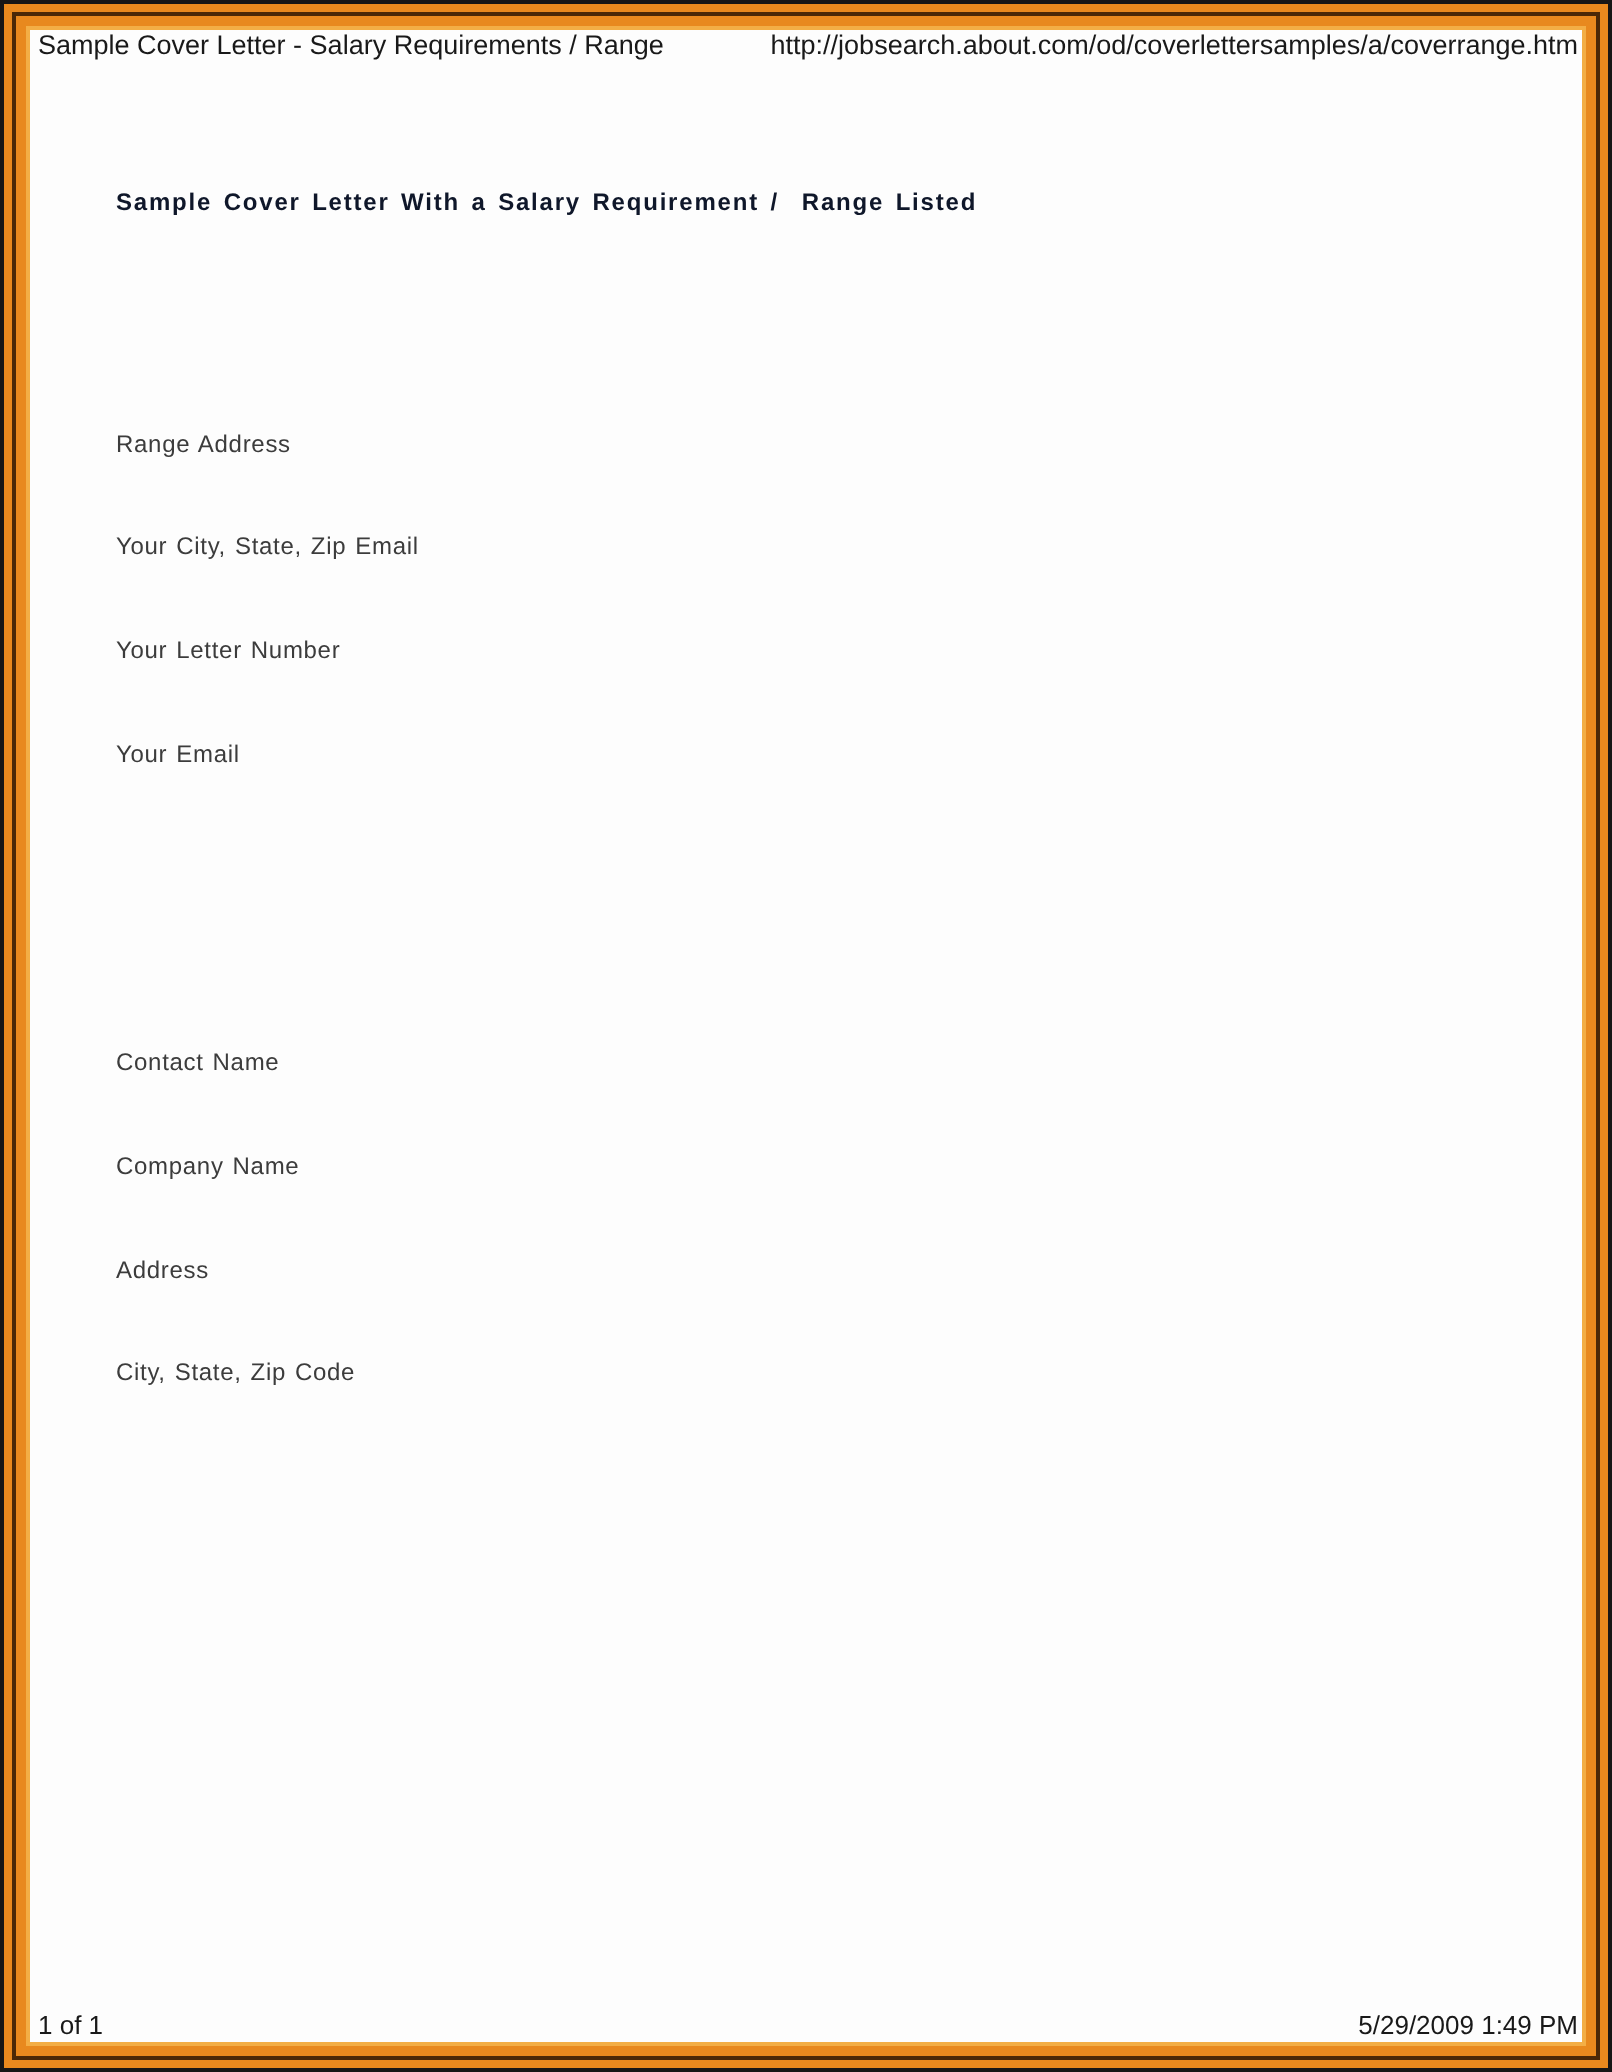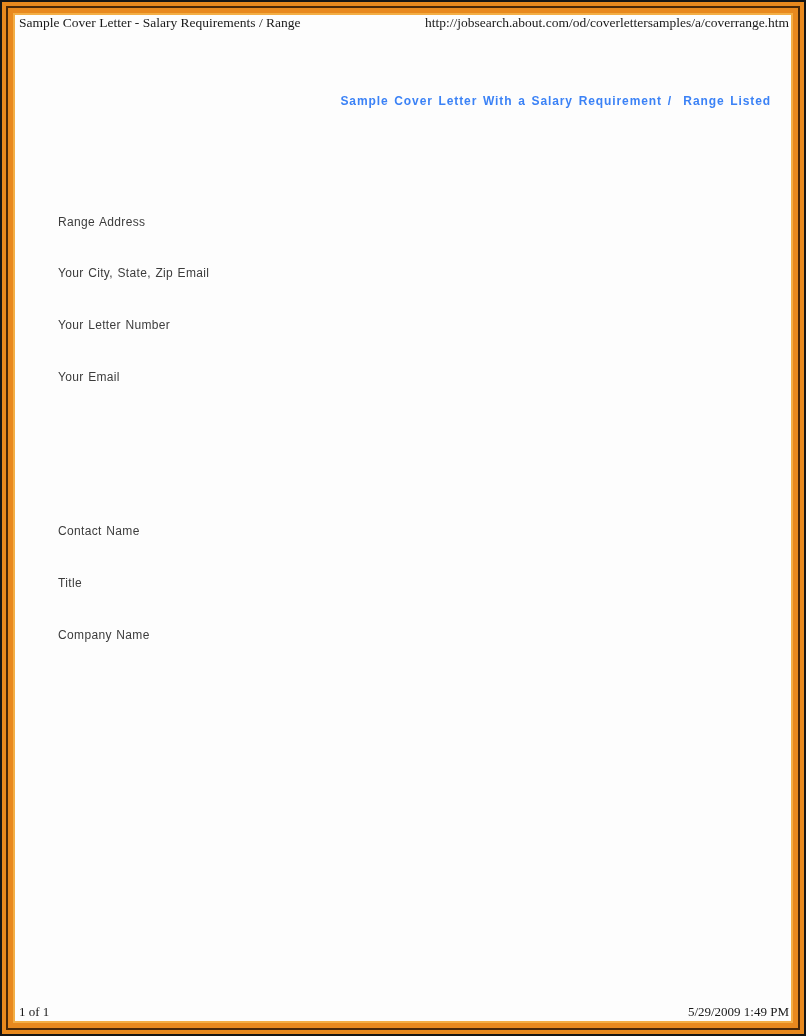--- a/index.html
+++ b/index.html
@@ -19,45 +19,44 @@
     background: #fdfdfd;
     position: relative;
     overflow: hidden;
   }
 
   .print-header, .print-footer {
     position: absolute;
     left: 4px; right: 2px;
     display: flex;
     justify-content: space-between;
-    font-family: Liberation Serif, serif;
+    font-family: Liberation Sans, sans-serif;
     color: #191919;
     white-space: nowrap;
   }
   .print-header { top: 0; font-size: 13.5px; }
   .print-footer { bottom: 1px; font-size: 13px; gap: 41px; }
 
   .letter {
     position: absolute;
     top: 44px; left: 43px; right: 20px;
     font-family: "Liberation Sans", sans-serif;
     font-size: 12px;
     line-height: 17.2px;
     color: #3c3c3c;
     letter-spacing: 0.35px;
     word-spacing: 0.8px;
     white-space: pre-wrap;
   }
   .block { margin-bottom: 17.2px; }
   .doc-title {
     font-weight: bold;
-    color: #3b82f6;
+    color: #0f172a;
     letter-spacing: 0.9px;
     word-spacing: 1.5px;
-    text-align: right;
   }
 </style>
 </head>
 <body>
 
 <div class="page">
   <div class="f1">
     <div class="f2">
       <div class="f3">
         <div class="f4">
@@ -73,22 +72,23 @@
 
               <div class="block">
                 <div>Range Address</div>
                 <div>Your City, State, Zip Email</div>
                 <div>Your Letter Number</div>
                 <div>Your Email</div>
               </div>
 
               <div class="block">
                 <div>Contact Name</div>
-                <div>Title</div>
                 <div>Company Name</div>
+                <div>Address</div>
+                <div>City, State, Zip Code</div>
               </div>
 
 
               <div class="block">
                 
                 
                 
               </div>
 
               

